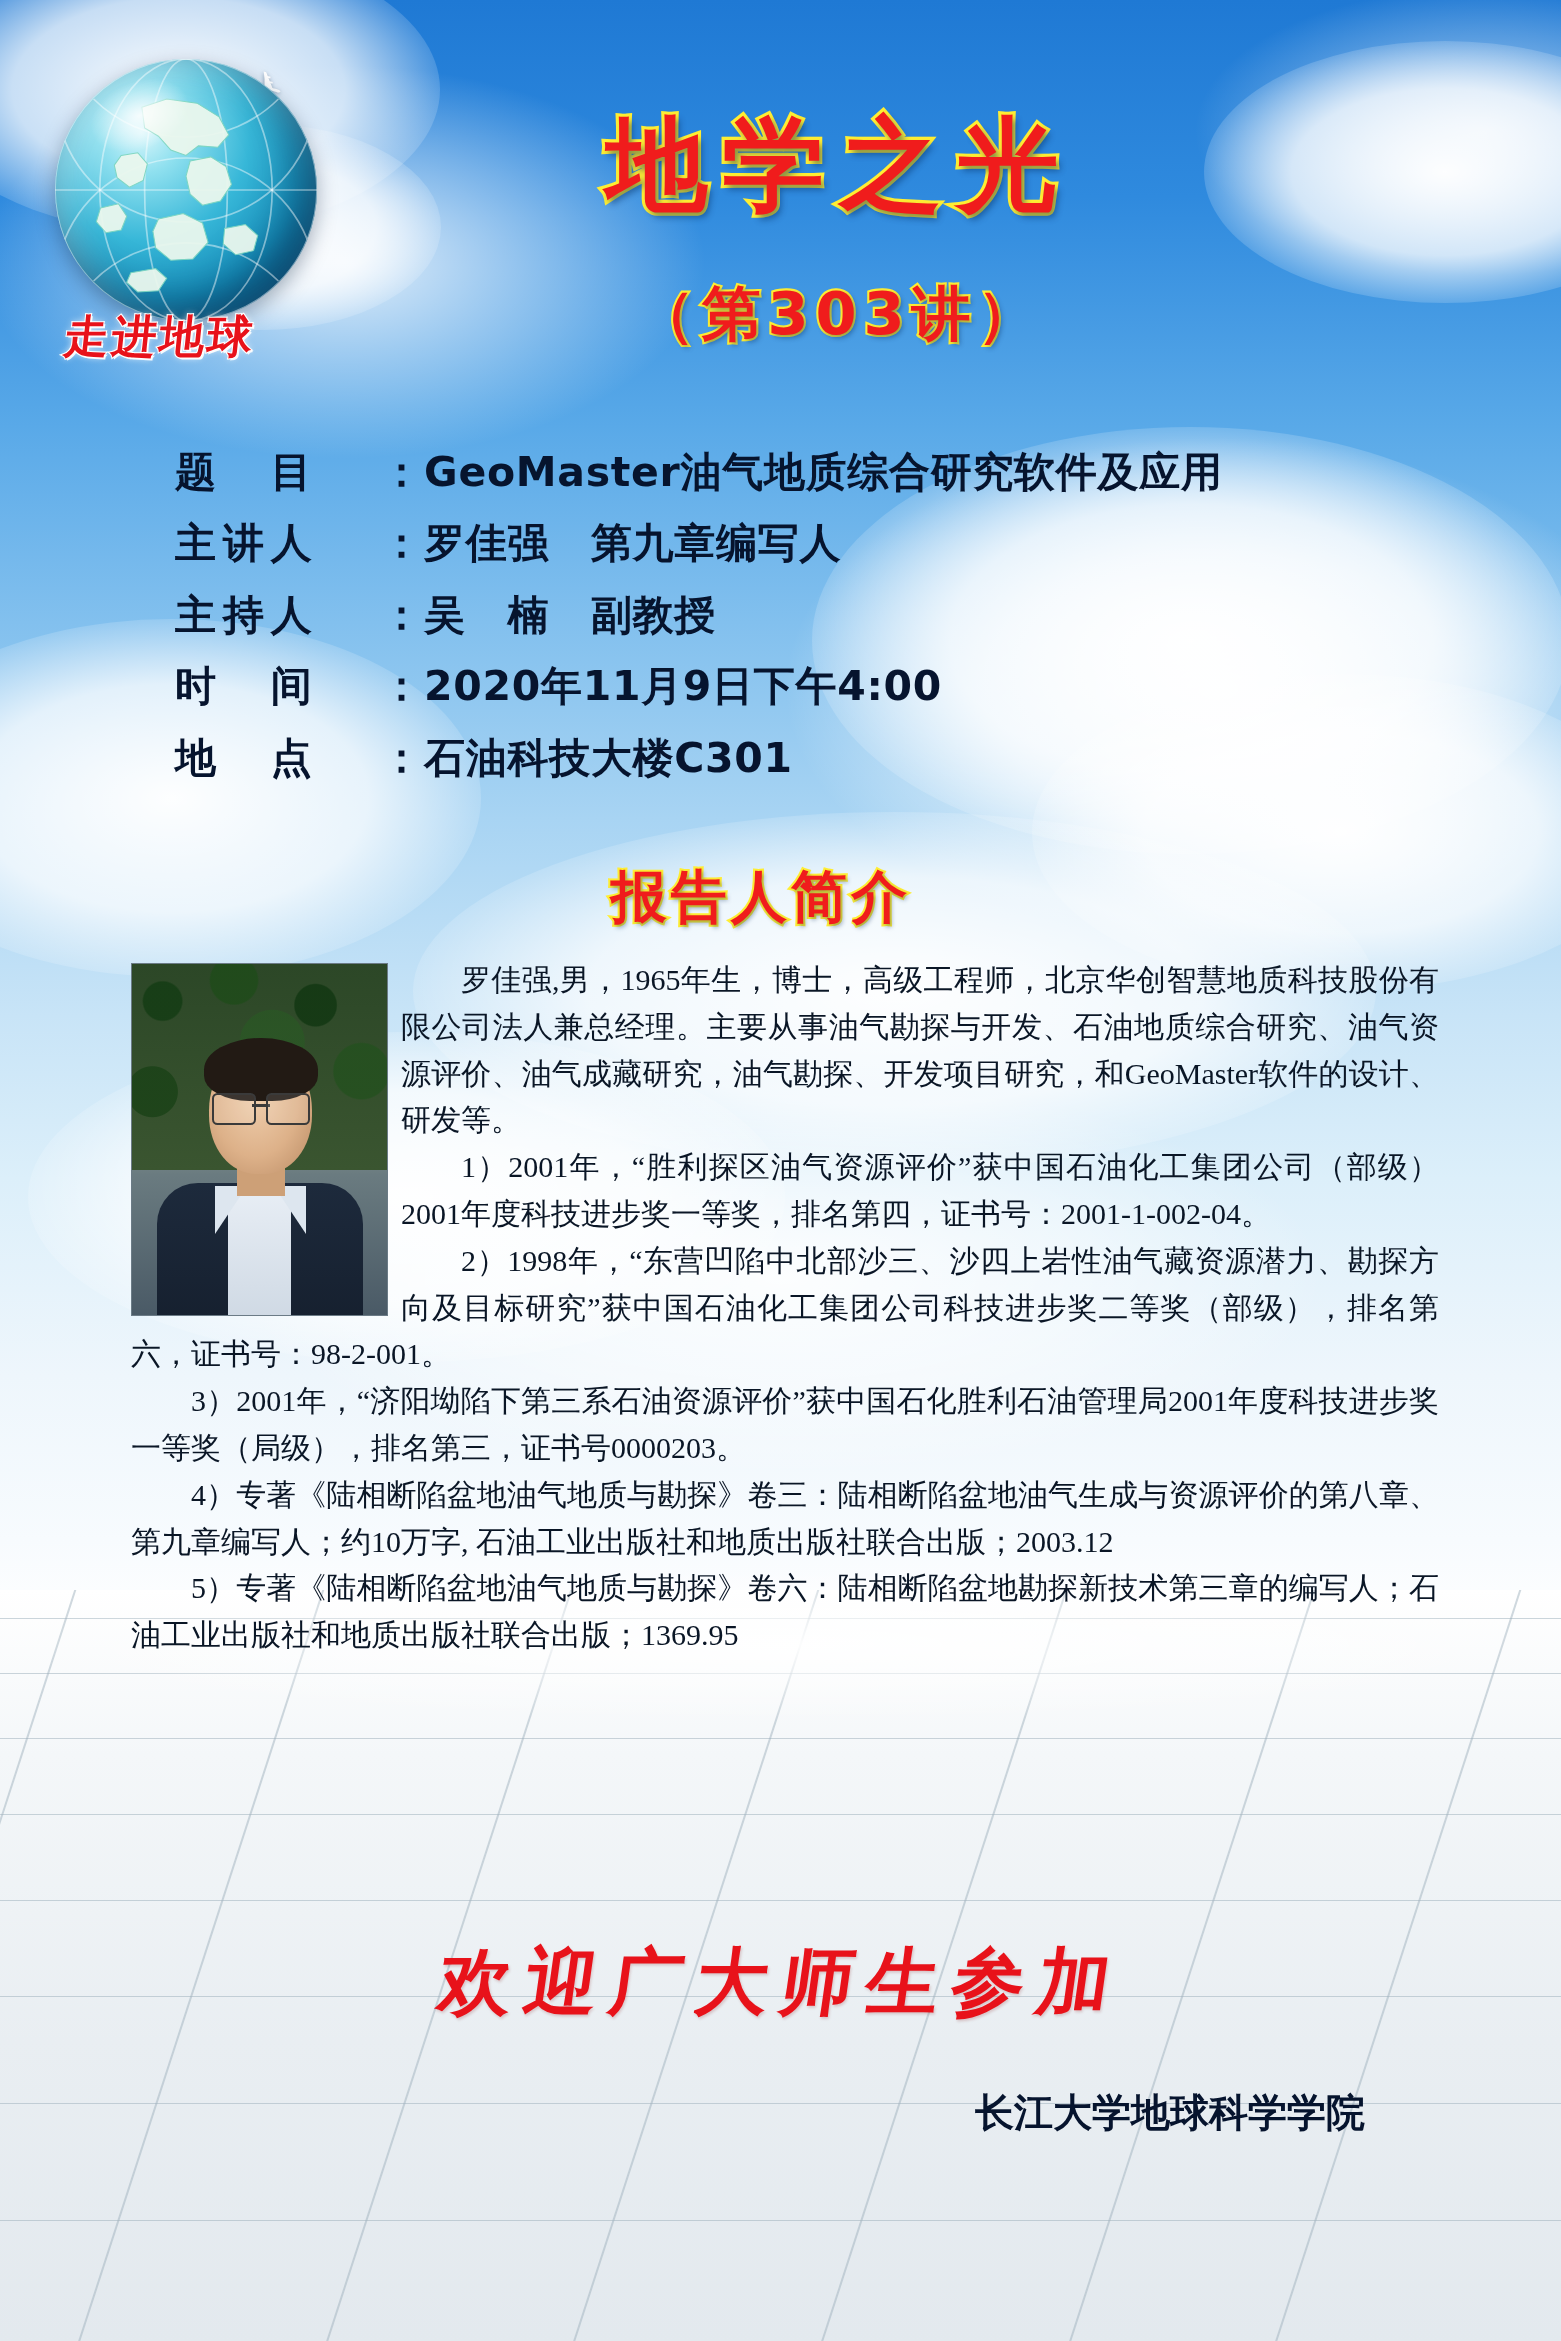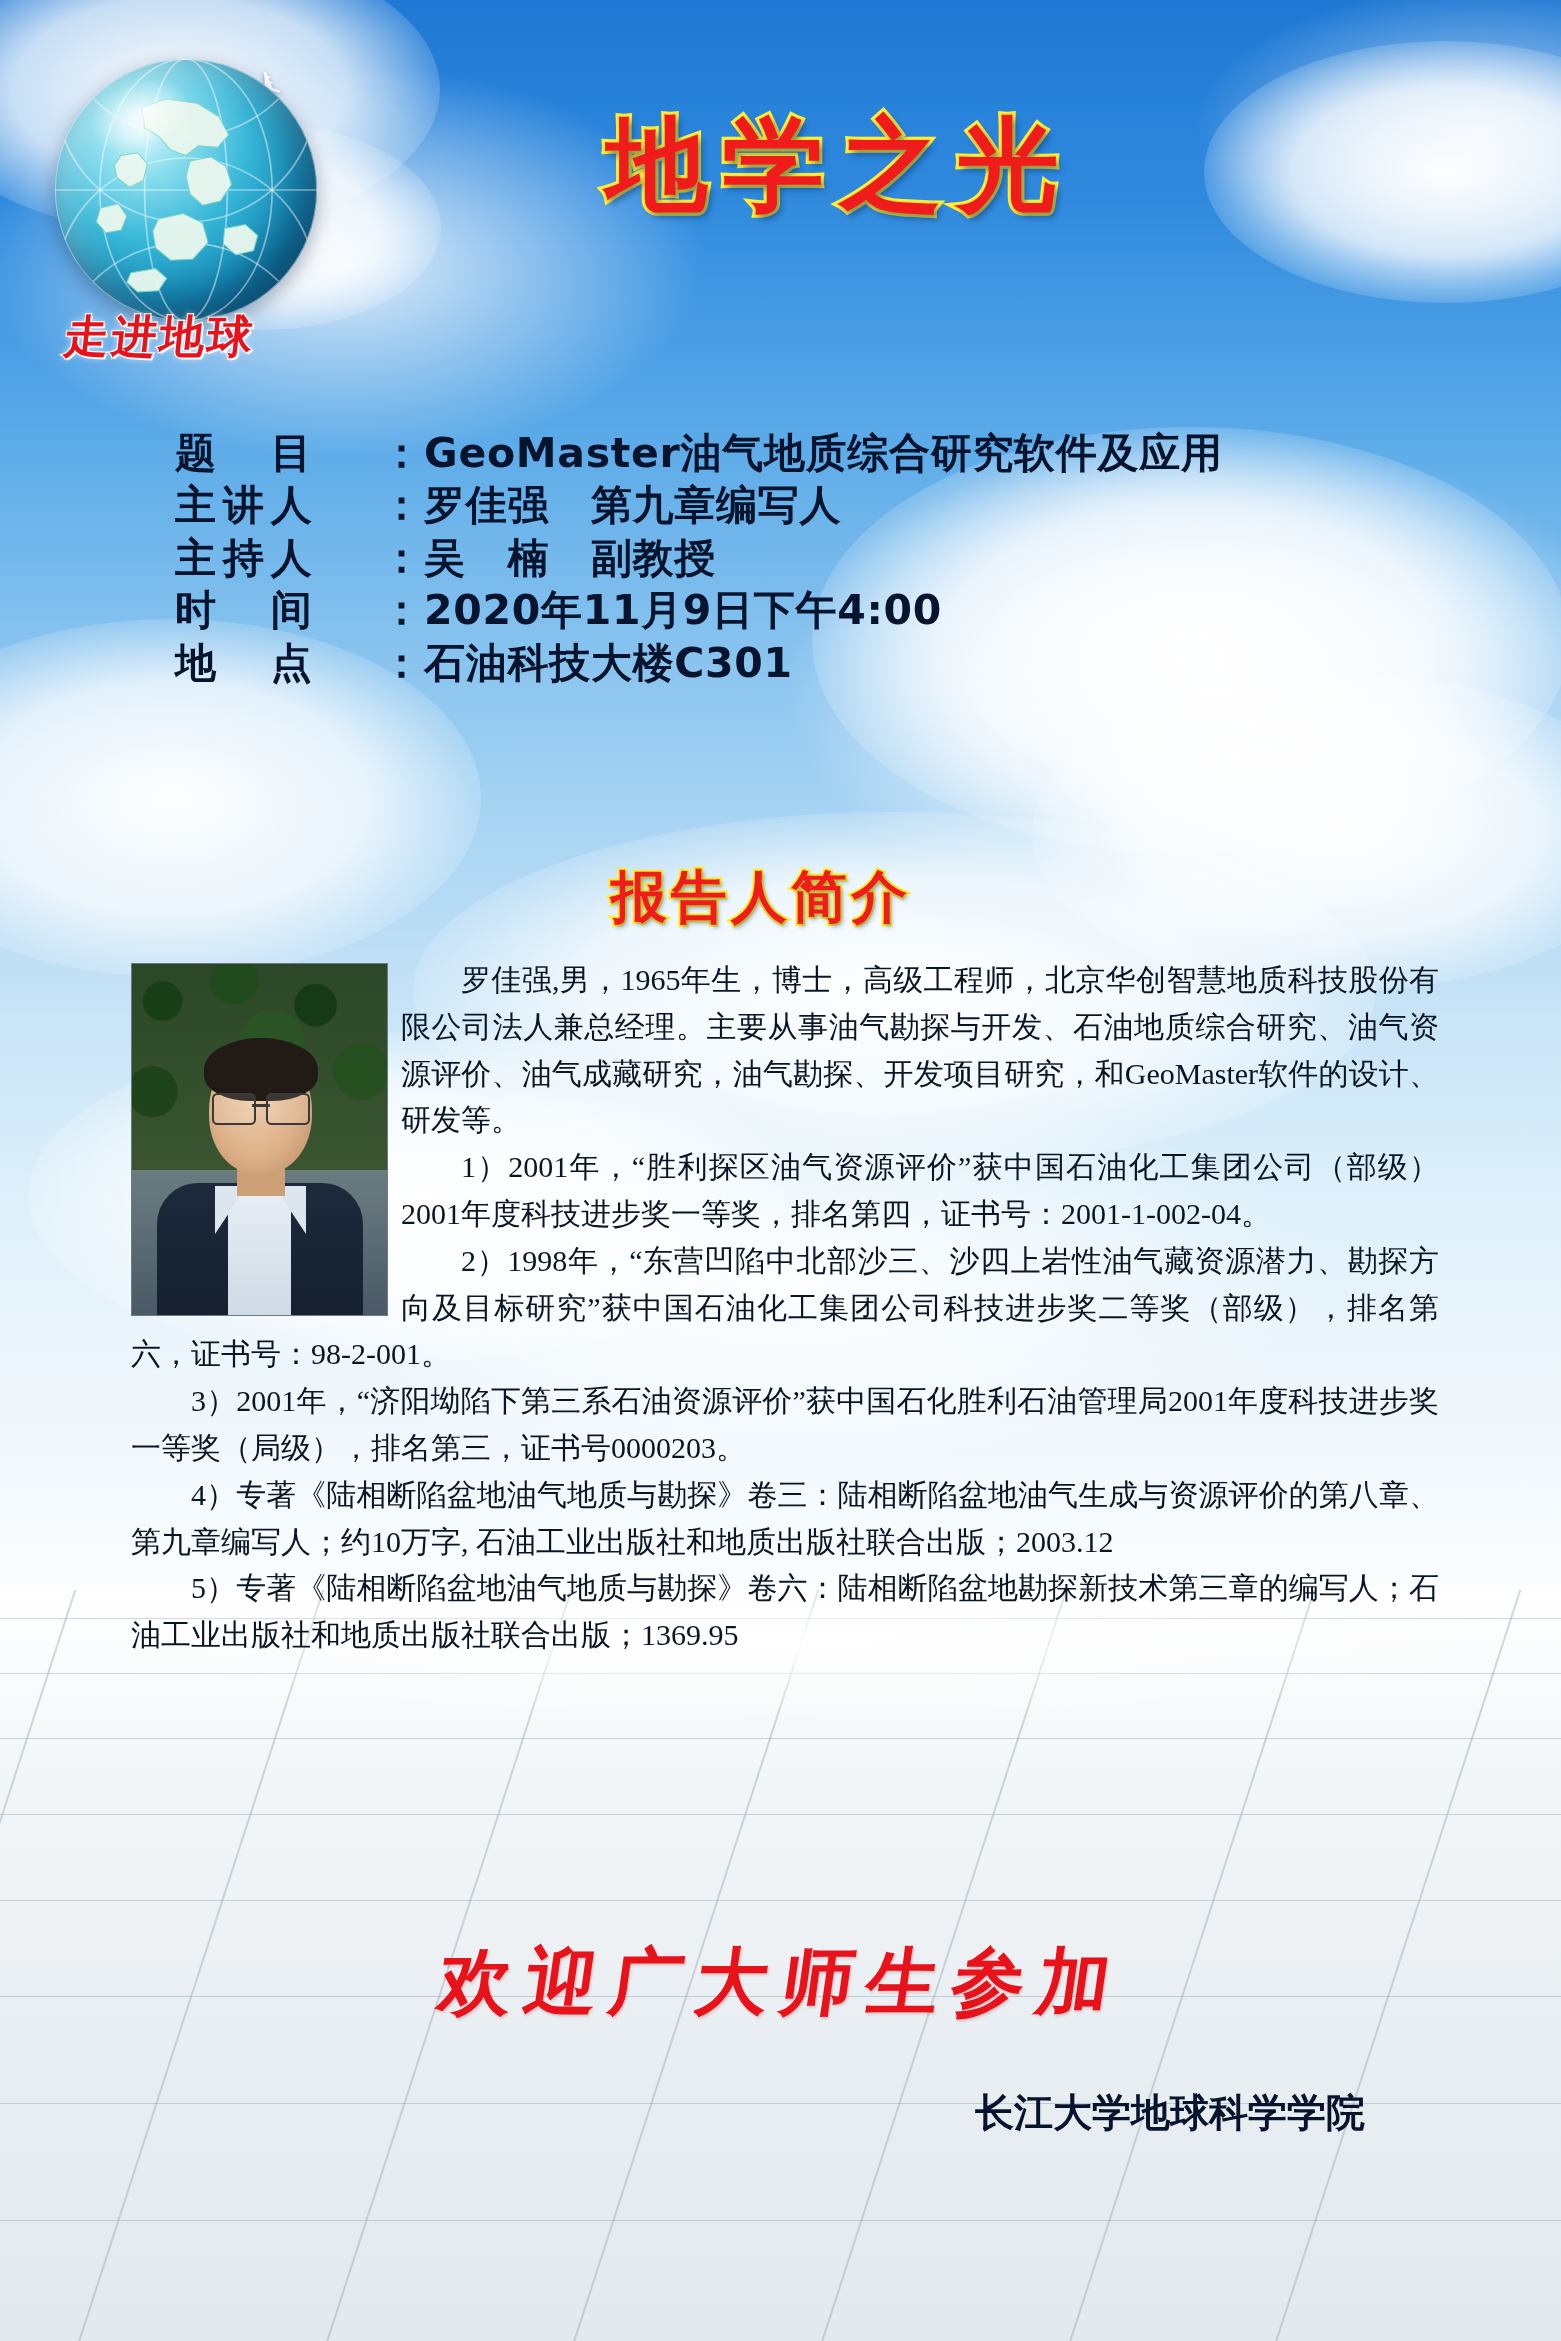--- a/index.html
+++ b/index.html
@@ -207,20 +207,21 @@
   }
   .info-row {
     display: flex;
     align-items: center;
     font-weight: bold;
     font-size: 41px;
     line-height: 1.28;
     color: #06142e;
     white-space: nowrap;
     letter-spacing: 0.7px;
+    margin-top: 19px;
   }
   .info-label {
     width: 206px;
     flex: 0 0 206px;
     letter-spacing: 6.9px;
   }
   .info-colon {
     flex: 0 0 auto;
     margin-right: 1.4px;
   }
@@ -460,20 +461,21 @@
           <path d="M246,246 L276,240 L294,256 L288,278 L262,284 L244,268 Z"></path>
           <path d="M110,310 L146,304 L162,318 L150,336 L120,338 L104,324 Z"></path>
         </g>
       </svg>
       <div class="shine"></div>
     </div>
     <div class="logo-text">走进地球</div>
   </div>
 
   <div class="main-title">地学之光</div>
+  <div class="sub-title">（第303讲）</div>
 
   <div class="info-block">
     <div class="info-row">
       <span class="info-label">题　目</span>
       <span class="info-colon">：</span>
       <span class="info-value">GeoMaster油气地质综合研究软件及应用</span>
     </div>
     <div class="info-row">
       <span class="info-label">主讲人</span>
       <span class="info-colon">：</span>

